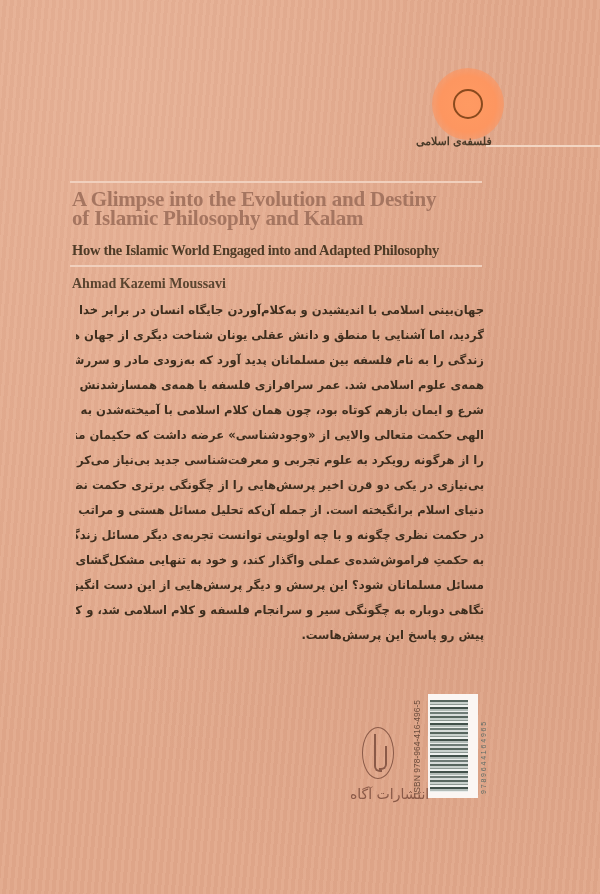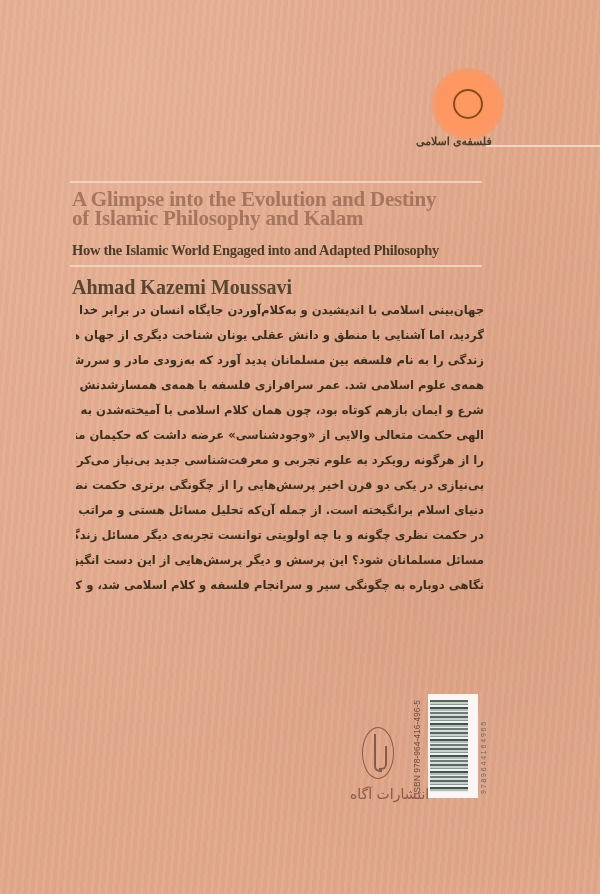--- a/index.html
+++ b/index.html
@@ -39,21 +39,21 @@
   .title-en {
     position: absolute; left: 72px; top: 190px; width: 420px;
     font-weight: bold; font-size: 21px; line-height: 19px; color: #a57560; letter-spacing: -0.2px;
   }
   .subtitle-en {
     position: absolute; left: 72px; top: 242px;
     font-weight: bold; font-size: 14.5px; color: #4e3b27; letter-spacing: -0.3px;
   }
   .author-en {
     position: absolute; left: 72px; top: 276px;
-    font-weight: bold; font-size: 20px; color: #5a4530;
+    font-weight: bold; font-size: 14px; color: #5a4530;
   }
   .body-fa {
     position: absolute; left: 76px; top: 298px; width: 408px;
     direction: rtl; text-align: justify; text-align-last: right;
     font-family: "DejaVu Sans", sans-serif; font-size: 11.6px; line-height: 25px; color: #3e2e1e;
     font-weight: bold;
   }
   .body-fa .line { display: block; white-space: nowrap; overflow: hidden; text-align: justify; text-align-last: justify; }
   .body-fa .line.last { text-align-last: right; }
   .logo {
@@ -121,22 +121,24 @@
   <span class="line">جهان‌بینی اسلامی با اندیشیدن و به‌کلام‌آوردن جایگاه انسان در برابر خدا آغاز</span>
   <span class="line">گردید، اما آشنایی با منطق و دانش عقلی یونان شناخت دیگری از جهان هستی و</span>
   <span class="line">زندگی را به نام فلسفه بین مسلمانان پدید آورد که به‌زودی مادر و سررشته‌دار</span>
   <span class="line">همه‌ی علوم اسلامی شد. عمر سرافرازی فلسفه با همه‌ی همسازشدنش با مبانی</span>
   <span class="line">شرع و ایمان بازهم کوتاه بود، چون همان کلام اسلامی با آمیخته‌شدن به عرفان</span>
   <span class="line">الهی حکمت متعالی والایی از «وجودشناسی» عرضه داشت که حکیمان متأخر</span>
   <span class="line">را از هرگونه رویکرد به علوم تجربی و معرفت‌شناسی جدید بی‌نیاز می‌کرد. این</span>
   <span class="line">بی‌نیازی در یکی دو قرن اخیر پرسش‌هایی را از چگونگی برتری حکمت نظری در</span>
   <span class="line">دنیای اسلام برانگیخته است. از جمله آن‌که تحلیل مسائل هستی و مراتب وجود</span>
   <span class="line">در حکمت نظری چگونه و با چه اولویتی توانست تجربه‌ی دیگر مسائل زندگی را</span>
+  <span class="line">به حکمتِ فراموش‌شده‌ی عملی واگذار کند، و خود به تنهایی مشکل‌گشای</span>
   <span class="line">مسائل مسلمانان شود؟ این پرسش و دیگر پرسش‌هایی از این دست انگیزه‌ی</span>
   <span class="line">نگاهی دوباره به چگونگی سیر و سرانجام فلسفه و کلام اسلامی شد، و کتاب</span>
+  <span class="line last">پیش رو پاسخ این پرسش‌هاست.</span>
 </div>
 
 <div class="logo">
   <div class="logo-glyph"></div>
   <div class="logo-glyph2"></div>
 </div>
 <div class="publisher">انتشارات آگاه</div>
 
 <div class="isbn">ISBN 978-964-416-496-5</div>
 

